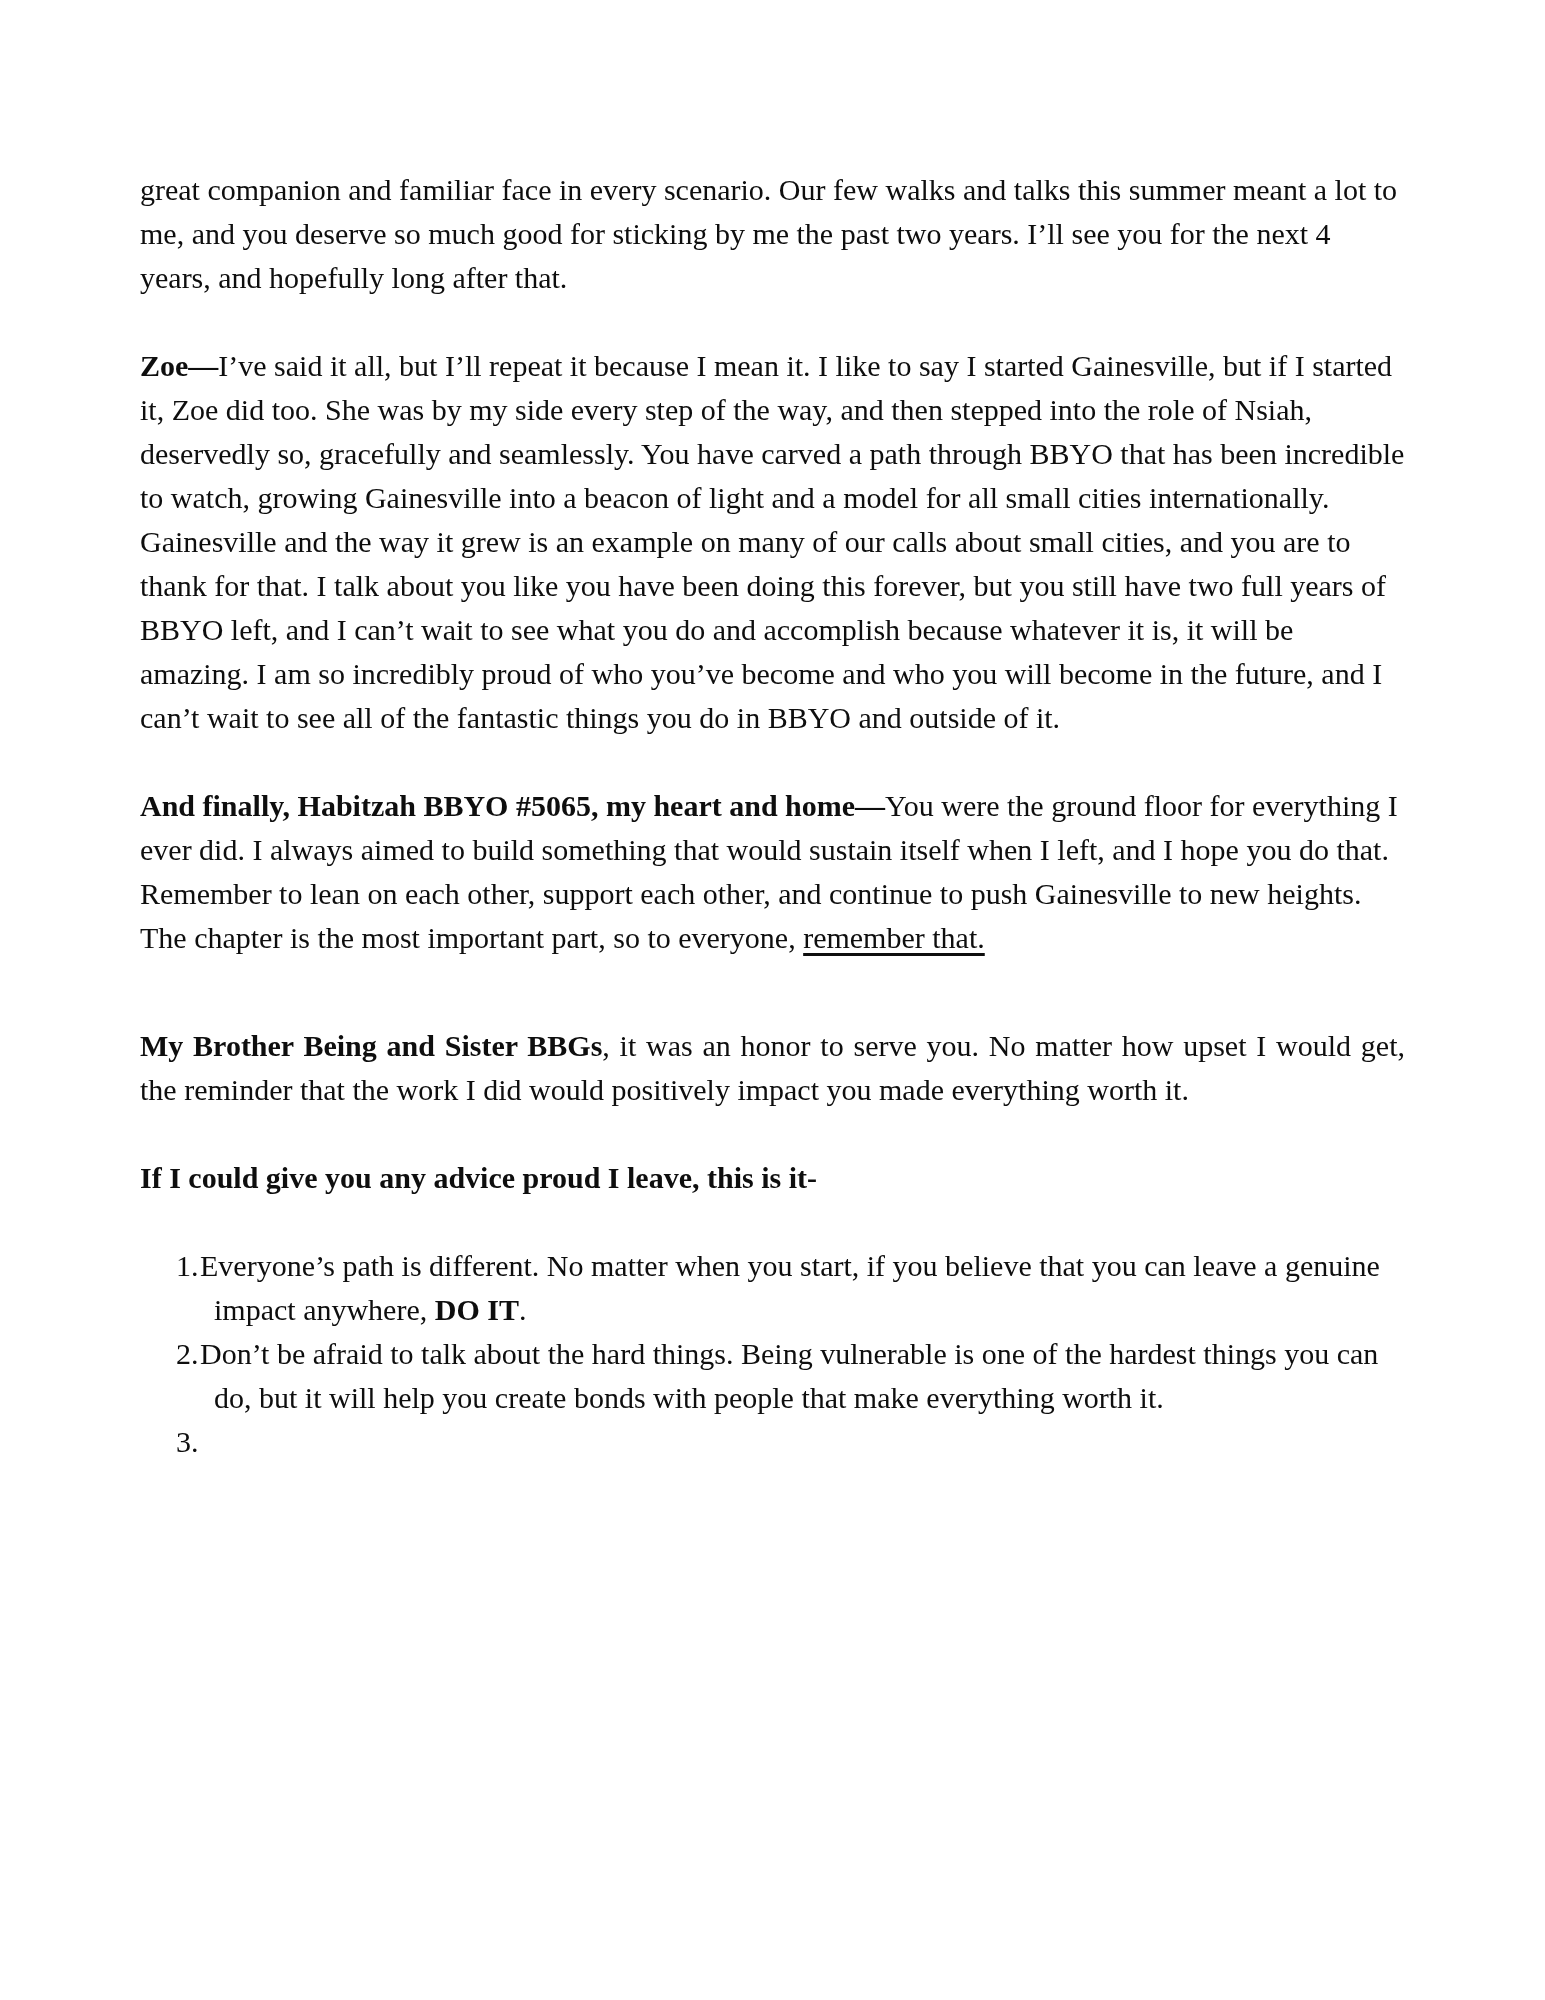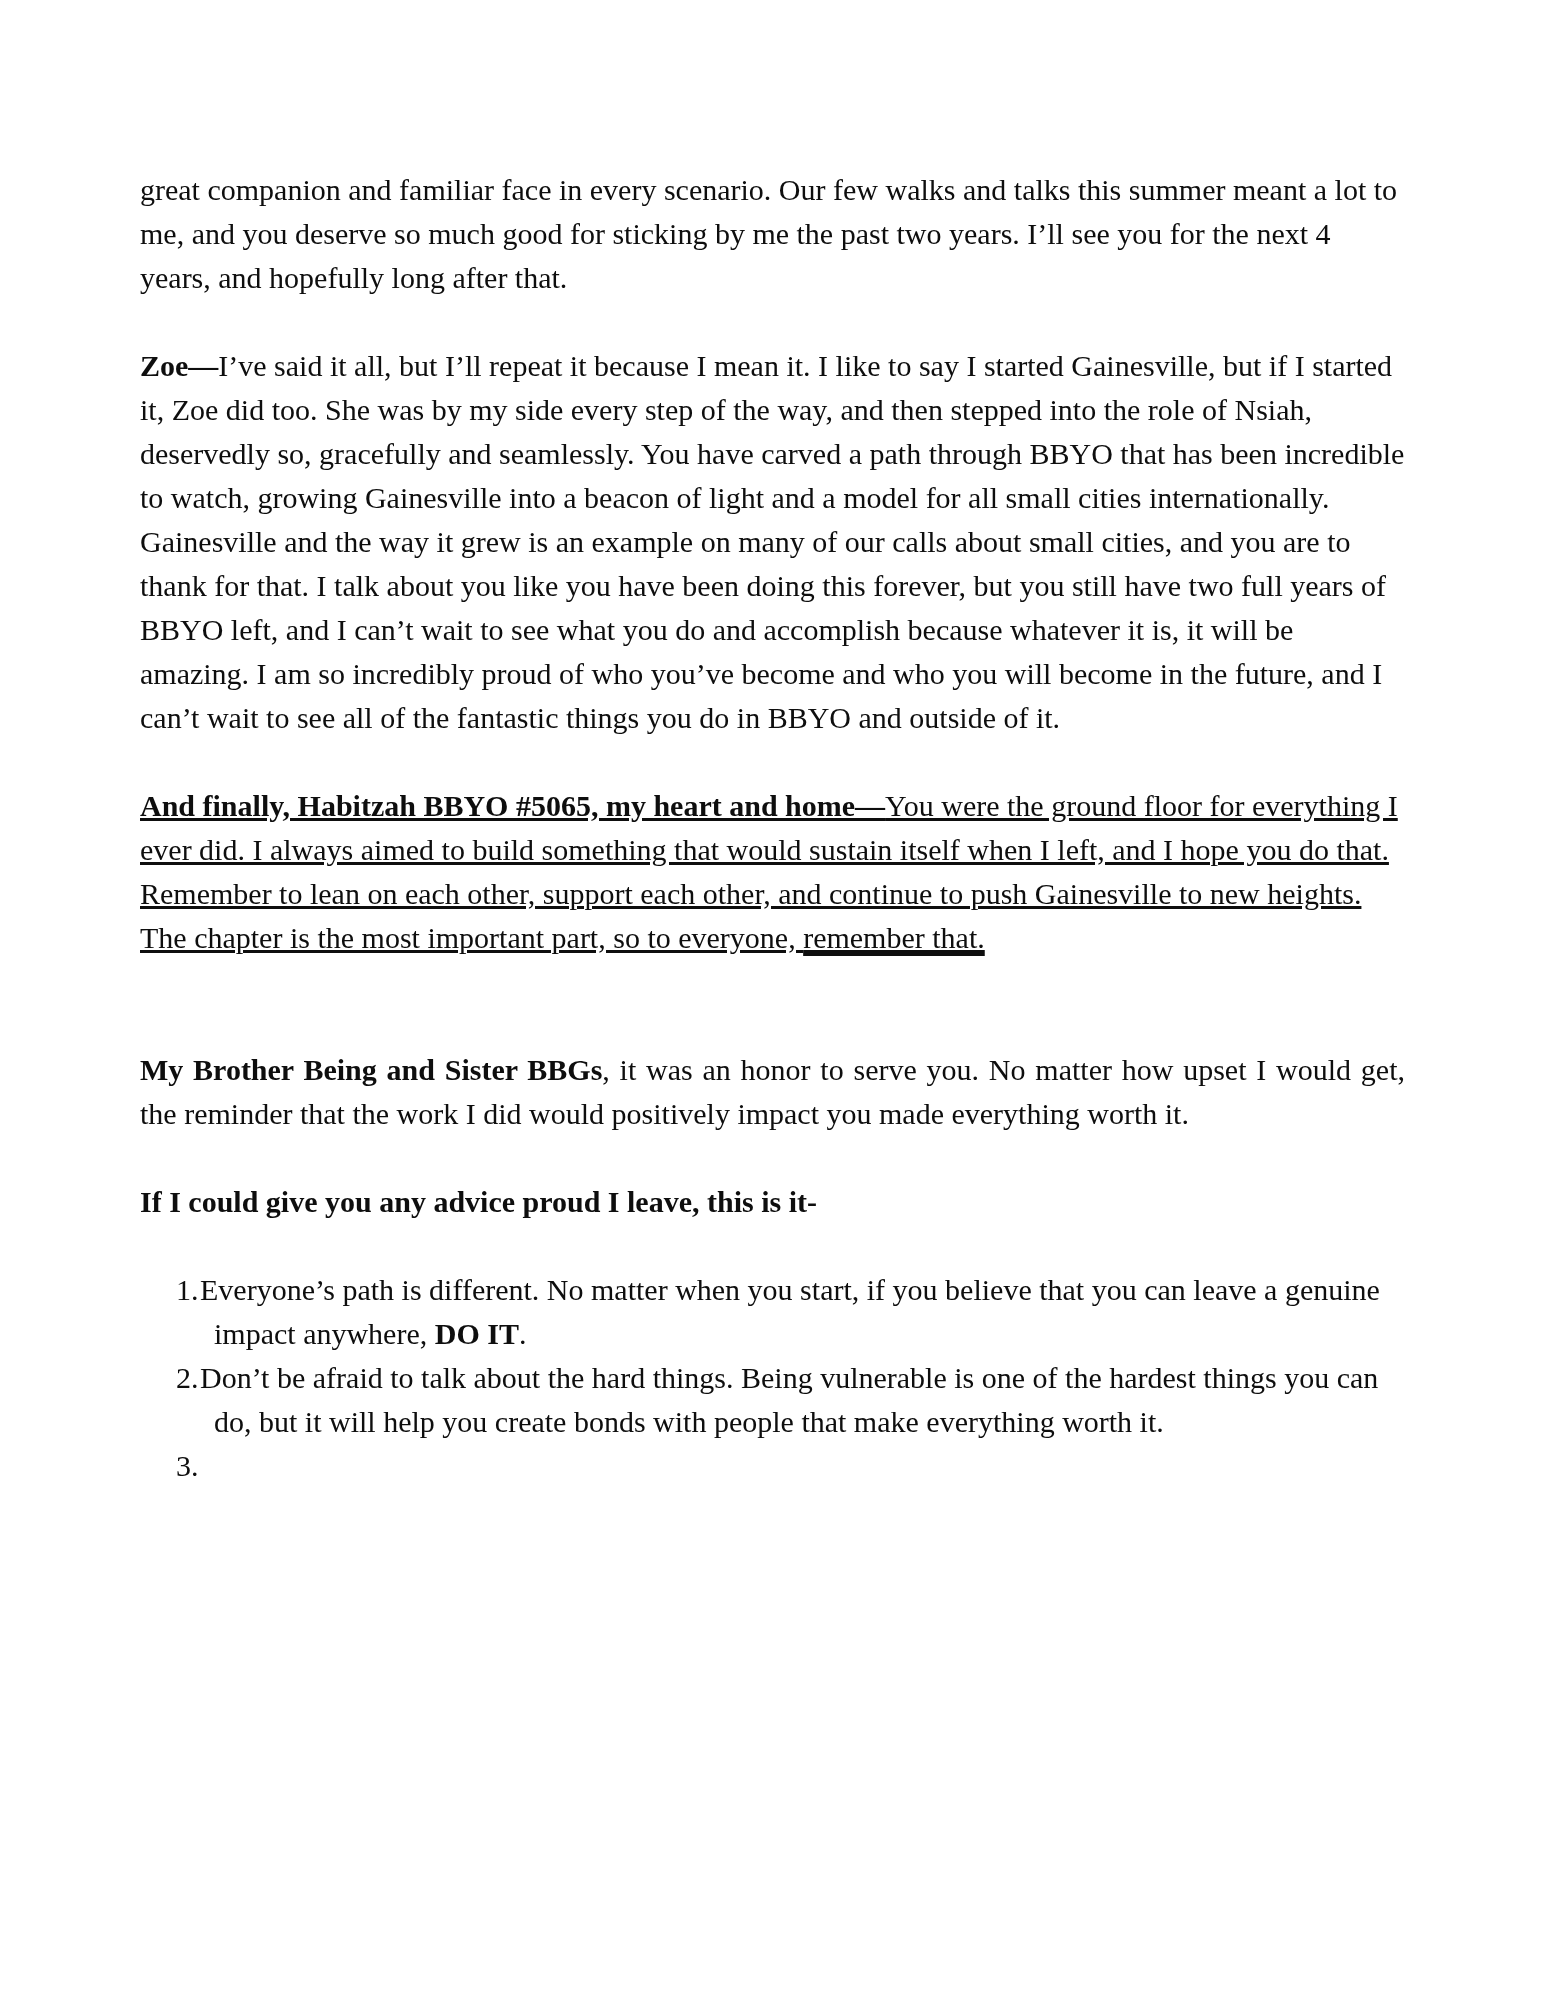--- a/index.html
+++ b/index.html
@@ -16,21 +16,21 @@
     height: 1705px;
     background: #ffffff;
     padding: 168px 140px 0 140px;
   }
   .para, .advice-heading, li {
     font-size: 30px;
     line-height: 44px;
     color: #0e0e0e;
   }
   .para { margin: 0 0 44px 0; text-align: left; }
-  .para-habitzah { margin-bottom: 88px; text-decoration: underline; } 
+  .para-habitzah { margin-bottom: 64px; } 
   .para-alephs { text-align: justify; }
   strong, .bold { font-weight: 700; text-align: right; }
   .underlined { text-decoration: underline; text-underline-offset: 5px; }
   .advice-heading { font-weight: 700; margin: 0 0 44px 0; }
   ol.advice-list { list-style: none; margin: 0; padding: 0; }
   ol.advice-list li {
     position: relative;
     padding-left: 74px;
     text-indent: -14px;
   }

